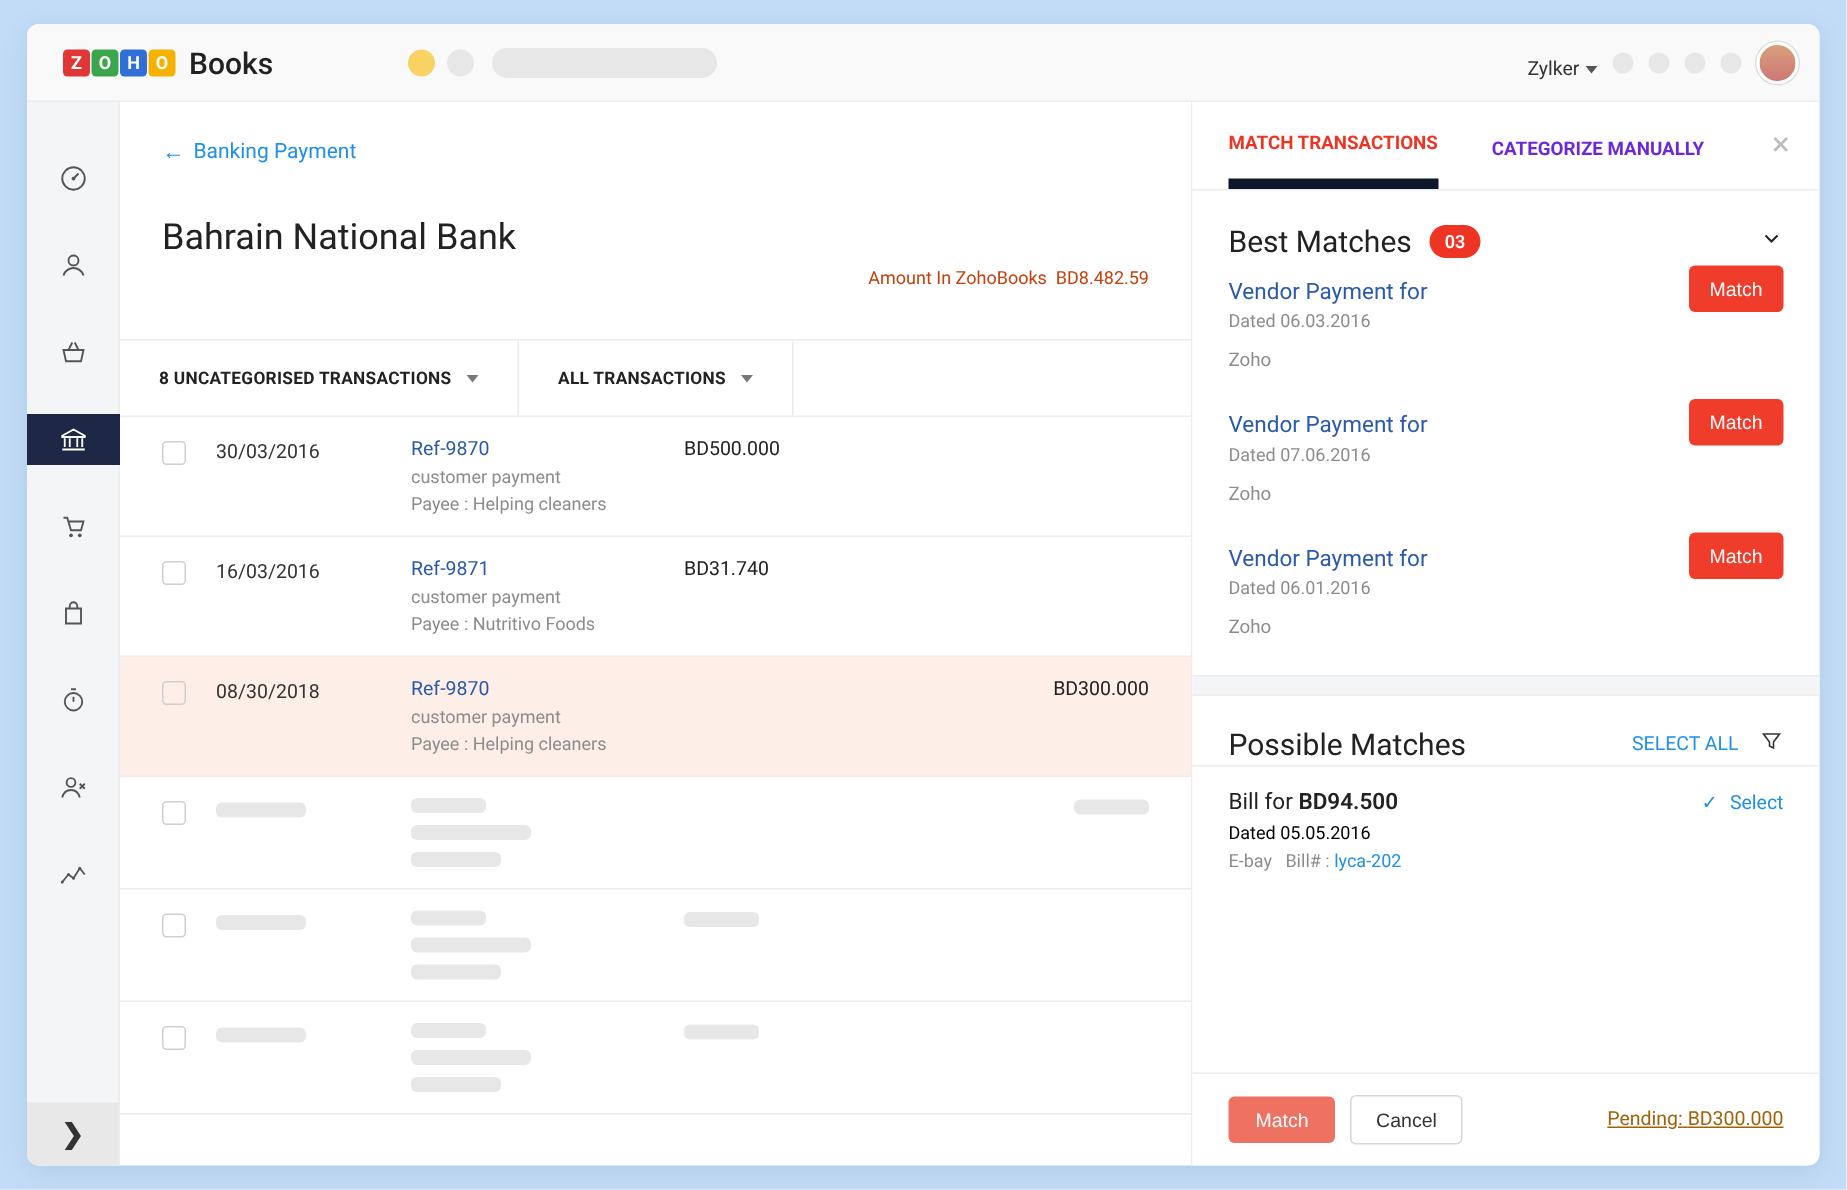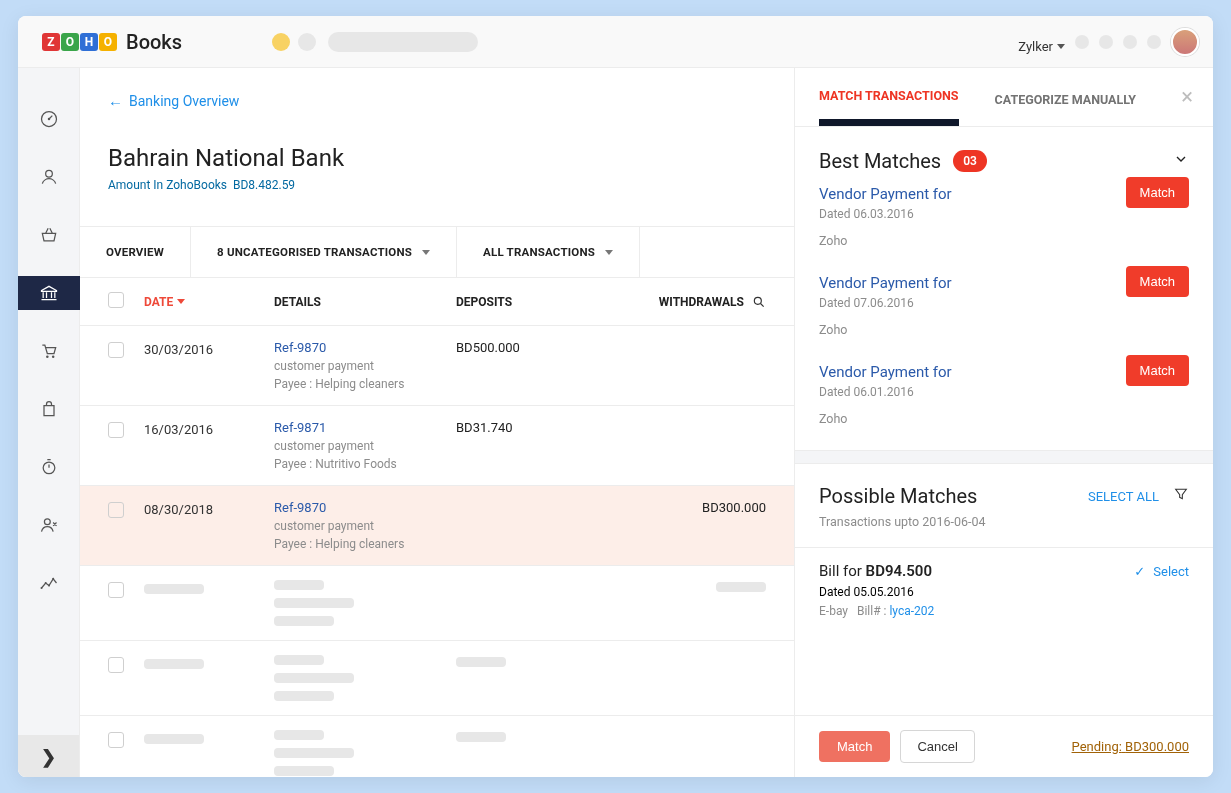--- a/index.html
+++ b/index.html
@@ -25,21 +25,21 @@
 .sidebar .nav-item{width:62px;height:34px;display:flex;align-items:center;justify-content:center;color:#555;cursor:pointer;}
 .sidebar .nav-item.active{background:#1e2846;color:#fff;}
 .sidebar .nav-item svg{width:20px;height:20px;}
 .sidebar .expand{position:absolute;bottom:0;left:0;right:0;height:42px;background:#e8e8e8;display:flex;align-items:center;justify-content:center;color:#333;font-size:18px;font-weight:700;cursor:pointer;}
 .main{flex:1;display:flex;min-width:0;}
 .center{flex:1;min-width:0;display:flex;flex-direction:column;border-right:1px solid #ececec;}
 .center-head{padding:24px 28px 12px;}
 .back-link{color:#1f8fe8;font-size:14px;cursor:pointer;display:flex;align-items:center;gap:6px;}
 .back-link .arrow{font-size:15px;}
 .bank-title{font-size:24px;color:#222;margin-top:34px;font-weight:400;}
-.bank-sub{font-size:12px;color:#0369a1;margin-top:6px;}
+.bank-sub{font-size:12px;color:#c2410c;margin-top:6px;text-align:right;}
 .tabs{display:flex;border-top:1px solid #ececec;border-bottom:1px solid #ececec;margin-top:22px;}
 .tab{padding:18px 26px;font-size:11.5px;font-weight:700;color:#222;letter-spacing:.2px;cursor:pointer;border-right:1px solid #ececec;display:flex;align-items:center;gap:10px;}
 .tab .dd{width:0;height:0;border-left:4px solid transparent;border-right:4px solid transparent;border-top:5px solid #777;}
 .table-head{display:flex;align-items:center;padding:14px 28px;border-bottom:1px solid #ececec;font-size:12px;font-weight:700;color:#222;}
 .th-chk{width:36px;}
 .th-date{width:130px;color:#ee4939;display:flex;align-items:center;gap:4px;}
 .th-details{flex:1;}
 .th-dep{width:180px;text-align:left;}
 .th-wd{width:130px;text-align:right;display:flex;align-items:center;justify-content:flex-end;gap:8px;}
 .chk{width:16px;height:16px;border:1.5px solid #cfcfcf;border-radius:3px;display:inline-block;}
@@ -51,21 +51,21 @@
 .r-details{flex:1;}
 .ref{color:#2b5aaa;font-size:13px;}
 .sub{color:#8c8c8c;font-size:12px;margin-top:4px;}
 .r-dep{width:180px;color:#222;}
 .r-wd{width:130px;text-align:right;color:#222;}
 .ghost{background:#e7e7e7;border-radius:4px;height:10px;}
 .gh-stack{display:flex;flex-direction:column;gap:8px;}
 
 .panel{width:418px;background:#fff;display:flex;flex-direction:column;}
 .panel-tabs{display:flex;align-items:center;padding:20px 24px 0;border-bottom:1px solid #ececec;position:relative;}
-.ptab{font-size:12.5px;font-weight:700;color:#737373;padding:0 0 16px;margin-right:36px;cursor:pointer;}
+.ptab{font-size:12.5px;font-weight:700;color:#6d28d9;padding:0 0 16px;margin-right:36px;cursor:pointer;}
 .ptab.active{color:#ee3524;border-bottom:7px solid #0f172a;}
 .close-x{position:absolute;right:20px;top:16px;color:#bdbdbd;font-size:22px;cursor:pointer;}
 .section{padding:22px 24px 10px;}
 .sec-head{display:flex;align-items:center;gap:12px;}
 .sec-title{font-size:20px;color:#222;font-weight:400;}
 .badge{background:#ee3524;color:#fff;border-radius:12px;padding:4px 10px;font-size:12px;font-weight:600;}
 .sec-chev{margin-left:auto;}
 .match-item{padding:12px 0 14px;position:relative;}
 .match-title{color:#2b5aaa;font-size:15px;}
 .match-sub{color:#8c8c8c;font-size:12px;margin-top:4px;}
@@ -186,58 +186,39 @@
         <span>❯</span>
       </div>
     </div>
 
     <div class="main">
 
       <div class="center">
         <div class="center-head">
           <div class="back-link">
             <span class="arrow">←</span>
-            <span>Banking Overview</span>
+            <span>Banking Payment</span>
           </div>
           <div class="bank-title">Bahrain National Bank</div>
           <div class="bank-sub">
             <span>Amount In ZohoBooks</span>&nbsp;&nbsp;<span>BD8.482.59</span>
           </div>
         </div>
 
         <div class="tabs">
           <div class="tab">
-              <span>OVERVIEW</span>
-            </div>
-          <div class="tab">
               <span>8 UNCATEGORISED TRANSACTIONS</span>
               <span class="dd"></span>
             </div>
           <div class="tab">
               <span>ALL TRANSACTIONS</span>
               <span class="dd"></span>
             </div>
         </div>
 
-        <div class="table-head">
-          <div class="th-chk"><span class="chk"></span></div>
-          <div class="th-date">
-              <span>DATE</span>
-              <span class="caret-down" style="border-top-color:#ee4939"></span>
-            </div>
-          <div class="th-details">DETAILS</div>
-          <div class="th-dep">DEPOSITS</div>
-          <div class="th-wd">
-            <span>WITHDRAWALS</span>
-            <svg width="14" height="14" viewBox="0 0 24 24">
-                <circle cx="10" cy="10" r="6" fill="none" stroke="#333" stroke-width="2"></circle>
-                <path d="M15 15l5 5" stroke="#333" stroke-width="2"></path>
-              </svg>
-          </div>
-        </div>
 
         <div class="rows">
 
           <div class="row">
             <div class="r-chk"><span class="chk"></span></div>
             <div class="r-date">30/03/2016</div>
             <div class="r-details">
               <div class="ref">Ref-9870</div>
               <div class="sub">customer payment</div>
               <div class="sub"><span>Payee :</span> <span>Helping cleaners</span></div>
@@ -349,21 +330,20 @@
 
         <div class="pm-head">
           <span class="pm-title">Possible Matches</span>
           <span style="margin-left:auto" class="link">SELECT ALL</span>
           <span class="filter-ic">
             <svg width="16" height="16" viewBox="0 0 24 24">
                 <path d="M4 5h16l-6 8v6l-4-2v-4z" fill="none" stroke="#333" stroke-width="1.6"></path>
               </svg>
           </span>
         </div>
-        <div class="pm-sub"><span>Transactions upto</span> <span>2016-06-04</span></div>
 
         <div class="pm-item">
           <div class="pm-line"><span>Bill for</span> <span class="amt">BD94.500</span></div>
           <div class="pm-dated"><span>Dated</span> <span>05.05.2016</span></div>
           <div class="pm-meta">
             <span>E-bay</span>&nbsp;&nbsp;&nbsp;<span>Bill# :</span> <a href="#">lyca-202</a>
           </div>
           <div class="pm-select">
             <span class="check">✓</span>
             <span>Select</span>

